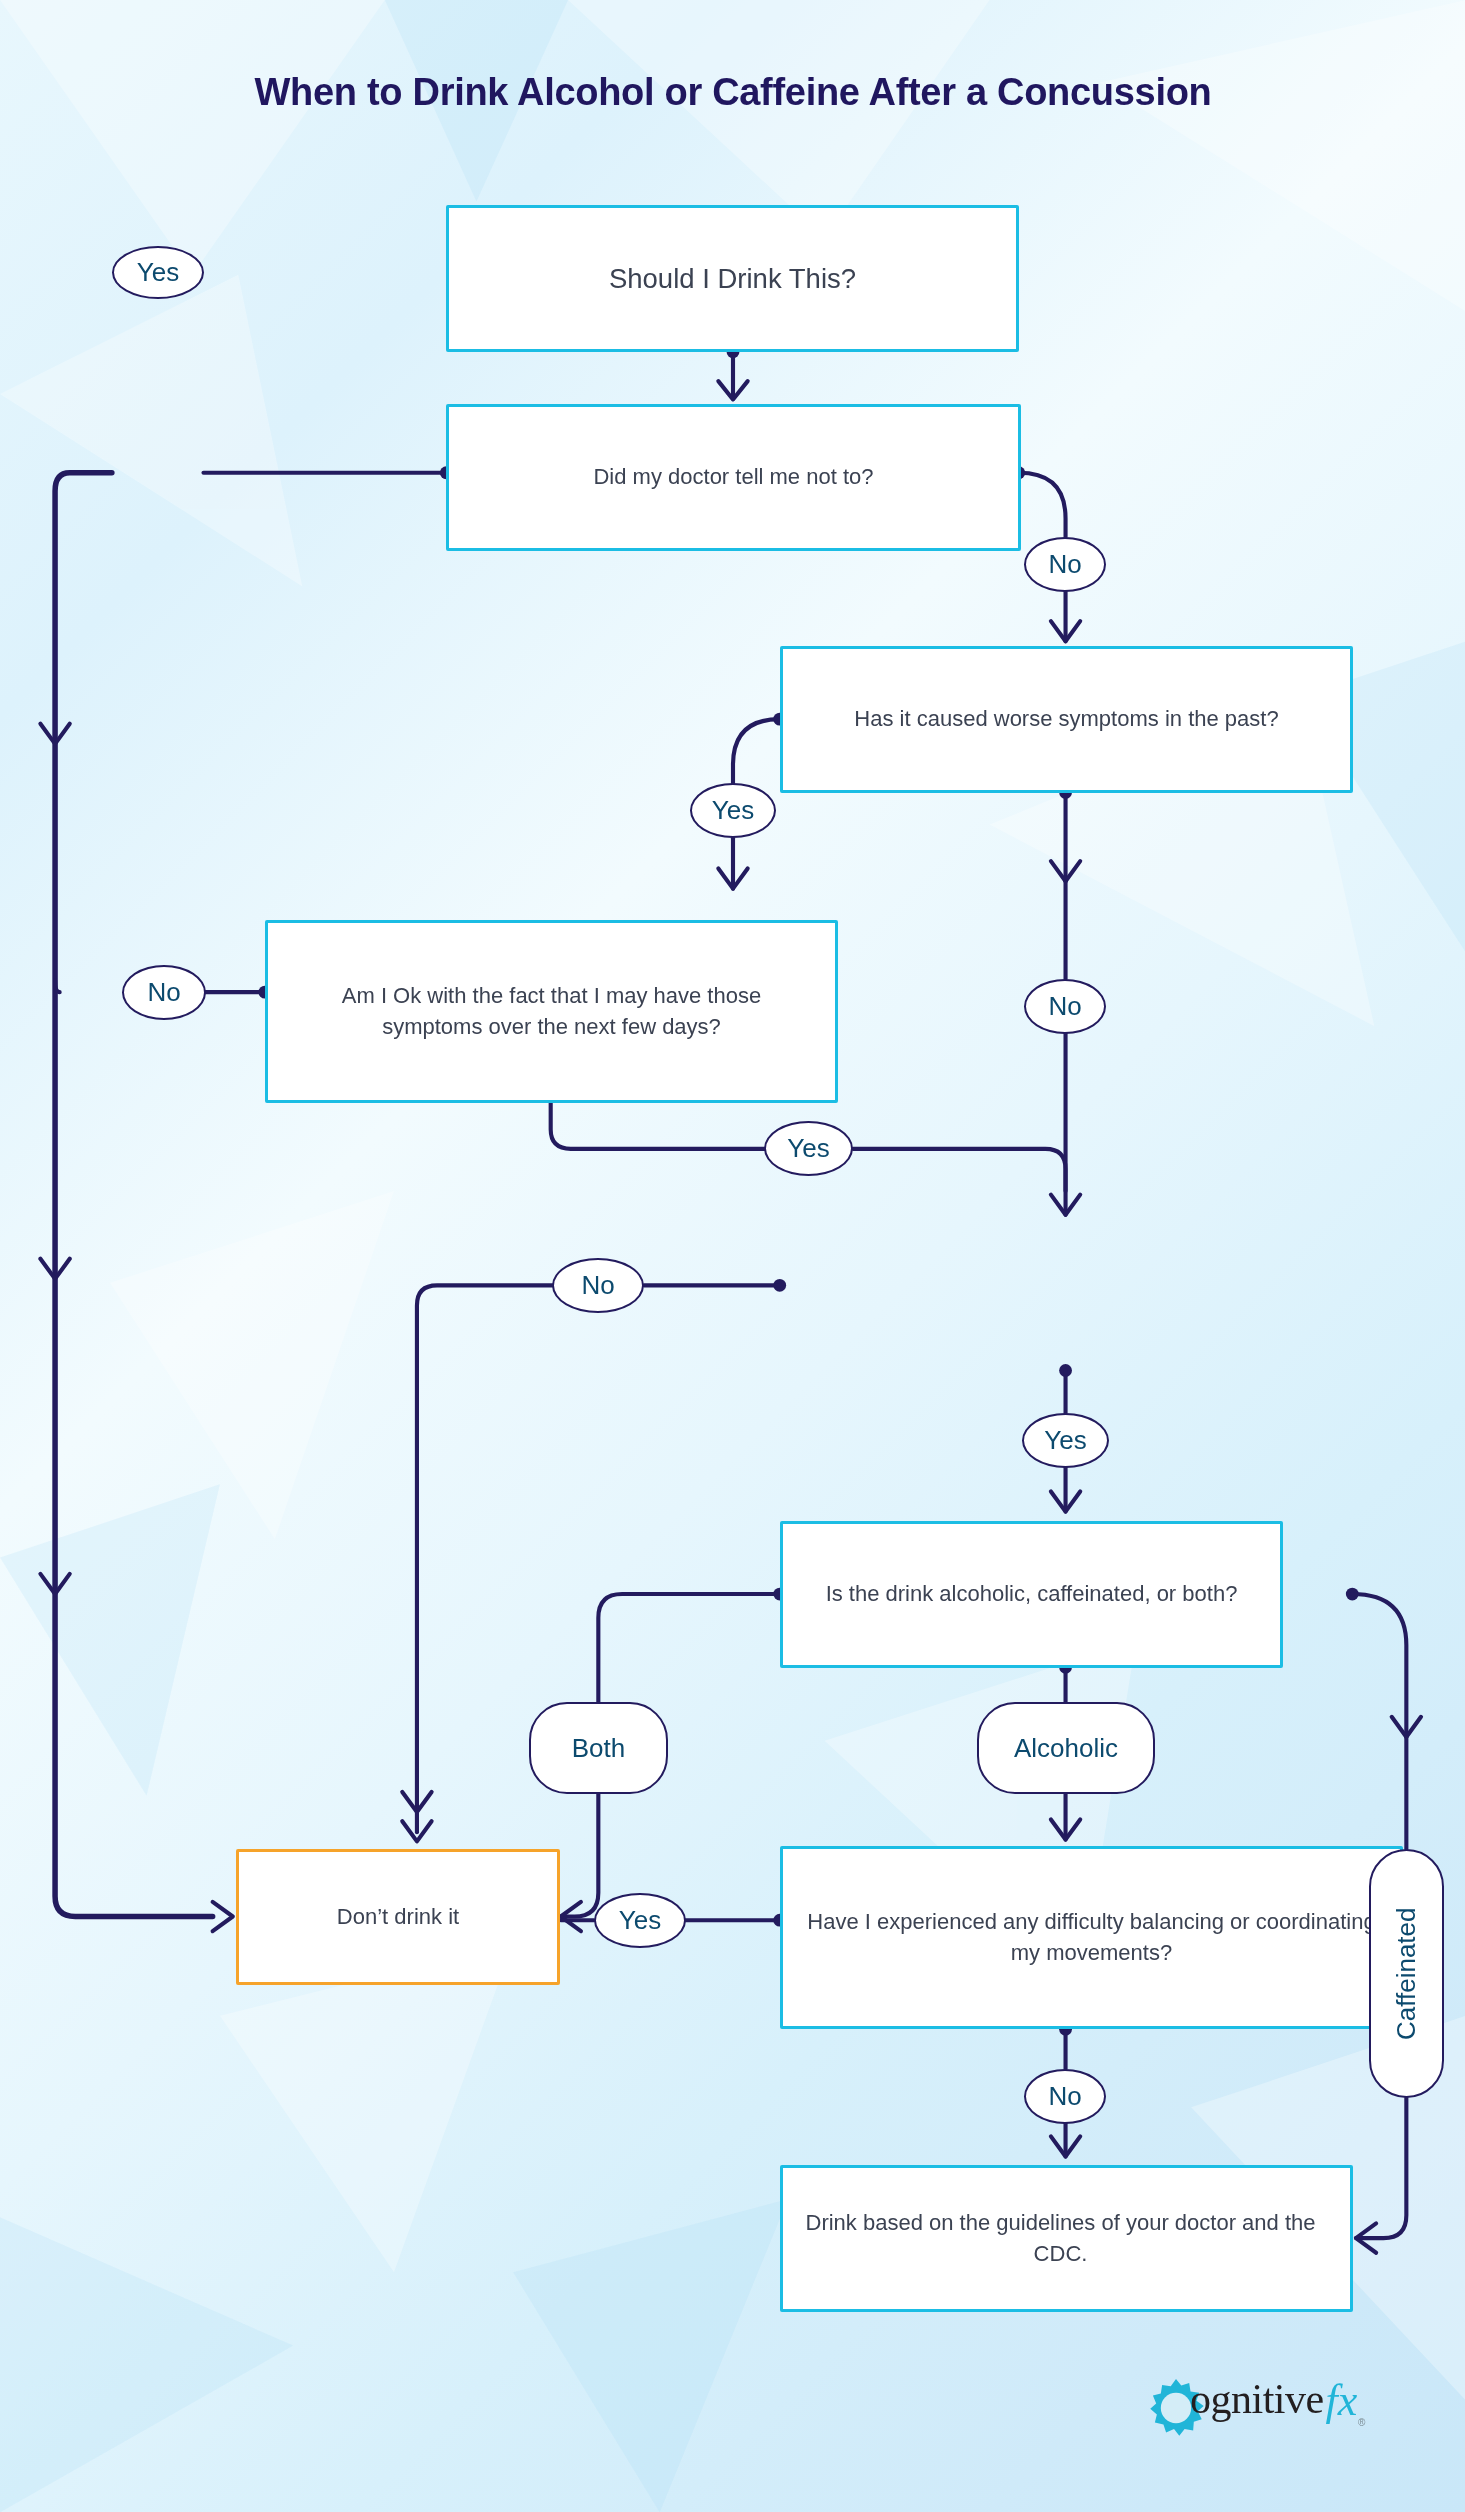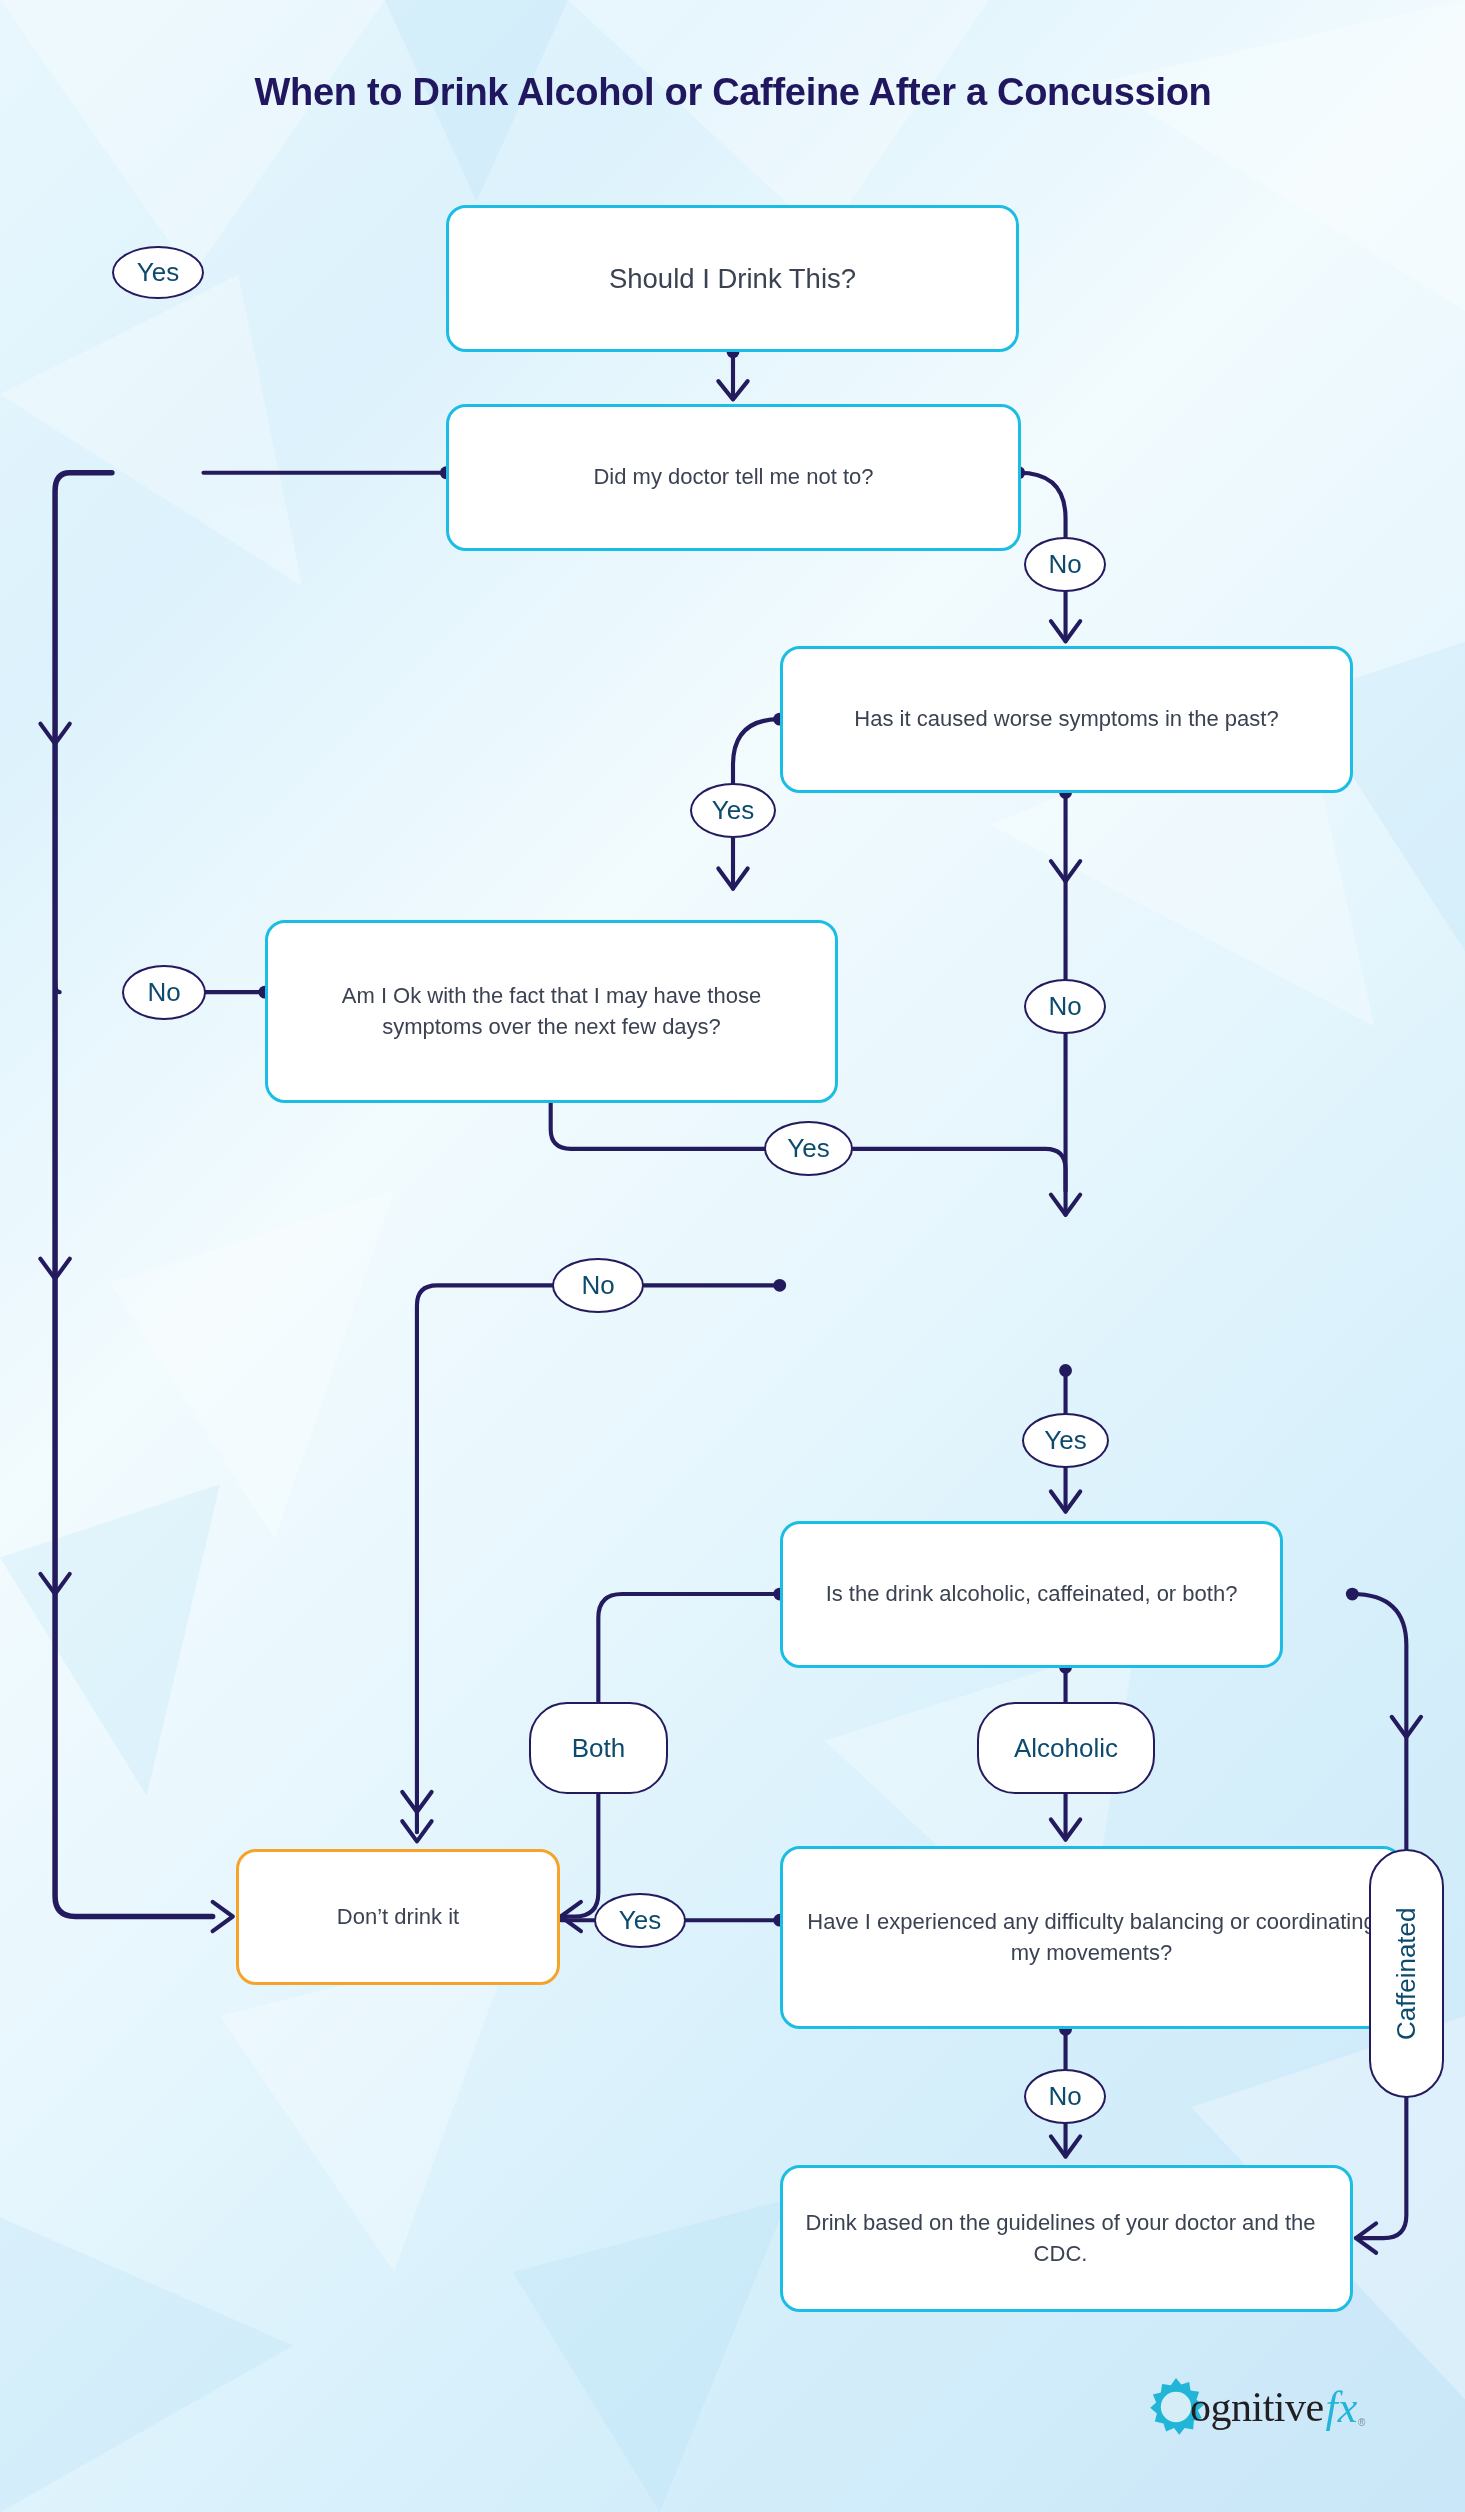--- a/index.html
+++ b/index.html
@@ -41,21 +41,21 @@
     letter-spacing: -0.3px;
     color: #20175f;
     font-family: "Liberation Sans", sans-serif;
   }
 
   .node {
     position: absolute;
     box-sizing: border-box;
     background: #ffffff;
     border: 3.7px solid #1bbde4;
-    border-radius: 20px;
+    border-radius: 2px;
     display: flex;
     align-items: center;
     justify-content: center;
     text-align: center;
     color: #3b4252;
     font-size: 22px;
     line-height: 1.38;
     padding: 7.3px 24px;
     z-index: 3;
   }
@@ -85,21 +85,21 @@
     transform: rotate(180deg);
   }
 
   .logo {
     position: absolute;
     left: 1143px;
     top: 2375px;
     width: 227px;
     height: 64px;
     display: flex;
-    align-items: center;
+    align-items: flex-start;
     z-index: 5;
   }
   .logo-gear { flex: 0 0 auto; }
   .logo-word {
     font-family: "Liberation Serif", serif;
     font-size: 42px;
     color: #231f20;
     margin-left: -19px;
     letter-spacing: -0.5px;
   }

